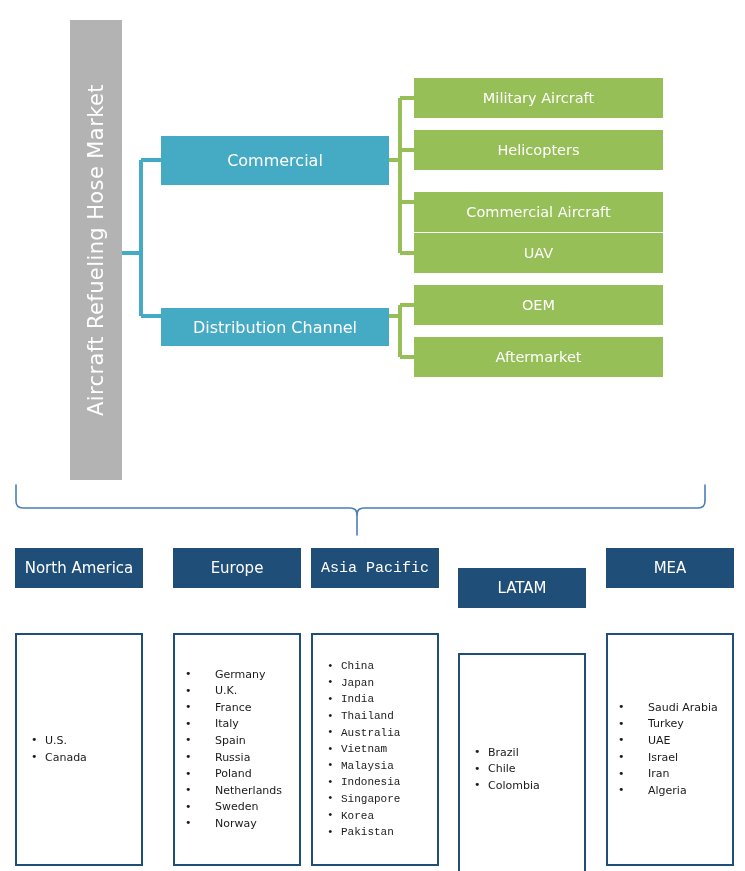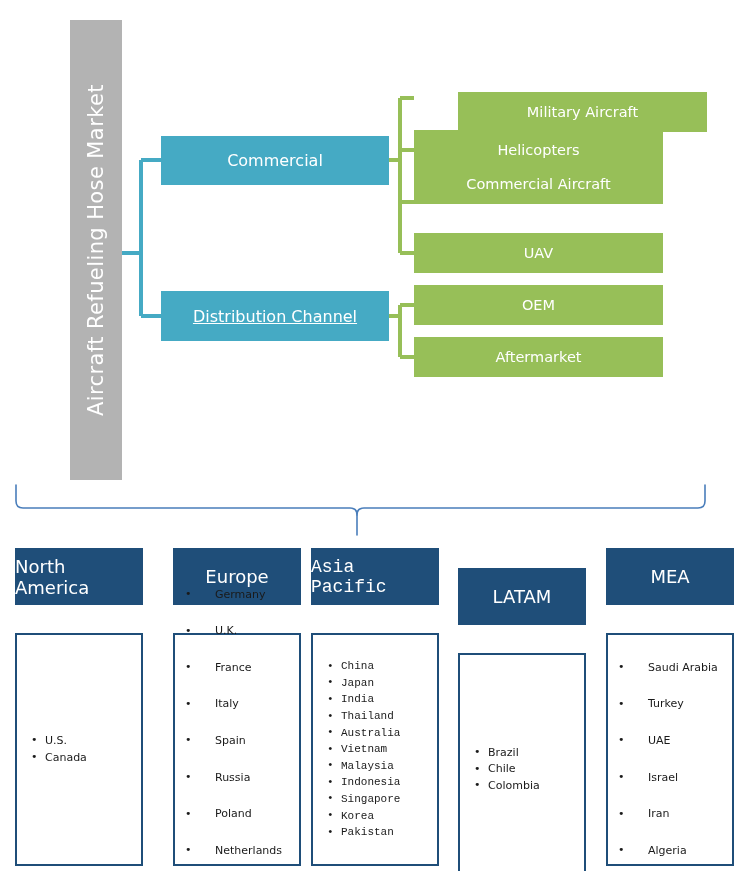--- a/index.html
+++ b/index.html
@@ -41,60 +41,60 @@
   
   .cat-box {
     background: #45aac4;
     color: #ffffff;
     display: flex;
     align-items: center;
     justify-content: center;
     font-size: 16px;
   }
   #cat-0 { left: 161px; top: 136px; width: 228px; height: 49px; }
-  #cat-1 { left: 161px; top: 291px; width: 228px; height: 50px; text-decoration: underline; }
+  #cat-1 { left: 161px; top: 308px; width: 228px; height: 38px; }
 
   
   .seg-box {
     background: #97bf58;
     color: #ffffff;
     display: flex;
     align-items: center;
     justify-content: center;
     font-size: 14.5px;
     left: 414px;
     width: 249px;
     height: 40px;
   }
-  #seg-0 { top: 92px; margin-left: 44px; }
+  #seg-0 { top: 78px; }
   #seg-1 { top: 130px; }
-  #seg-2 { top: 164px; }
+  #seg-2 { top: 192px; }
   #seg-3 { top: 233px; }
   #seg-4 { top: 285px; justify-content: center; }
   #seg-5 { top: 337px; }
 
   
   #connectors { position: absolute; left: 0; top: 0; width: 745px; height: 871px; pointer-events: none; }
 
   
   .region-col { position: absolute; top: 548px; width: 128px; }
   #region-0 { left: 15px; }
   #region-1 { left: 173px; }
   #region-2 { left: 311px; font-family: Liberation Mono, monospace; }
   #region-3 { left: 458px; margin-top: 20px; }
   #region-4 { left: 606px; }
 
   .region-head {
-    height: 57px;
+    height: 40px;
     background: #1f4e79;
     color: #ffffff;
     display: flex;
     align-items: center;
     justify-content: center;
-    font-size: 18px;
+    font-size: 15px;
     box-sizing: border-box;
   }
   .region-body {
     position: absolute;
     top: 85px;
     left: 0;
     width: 128px;
     height: 233px;
     border: 2px solid #1f4e79;
     background: #ffffff;
@@ -119,21 +119,21 @@
   .country-list li::before {
     content: "\2022";
     position: absolute;
     left: 0;
     top: -0.5px;
     font-size: 11px;
     color: #1a1a1a;
   }
   
   .wide-gap .country-list { padding-left: 10px; }
-  .wide-gap .country-list li { padding-left: 30px; margin-top: 20px; }
+  .wide-gap .country-list li { padding-left: 30px; }
 </style>
 </head>
 <body>
 
 <div id="canvas">
 
   <svg id="connectors" viewBox="0 0 745 871" xmlns="http://www.w3.org/2000/svg">
 
     <g fill="none" stroke="#45aac4" stroke-width="4">
       <path d="M122,253 L141,253"></path>

